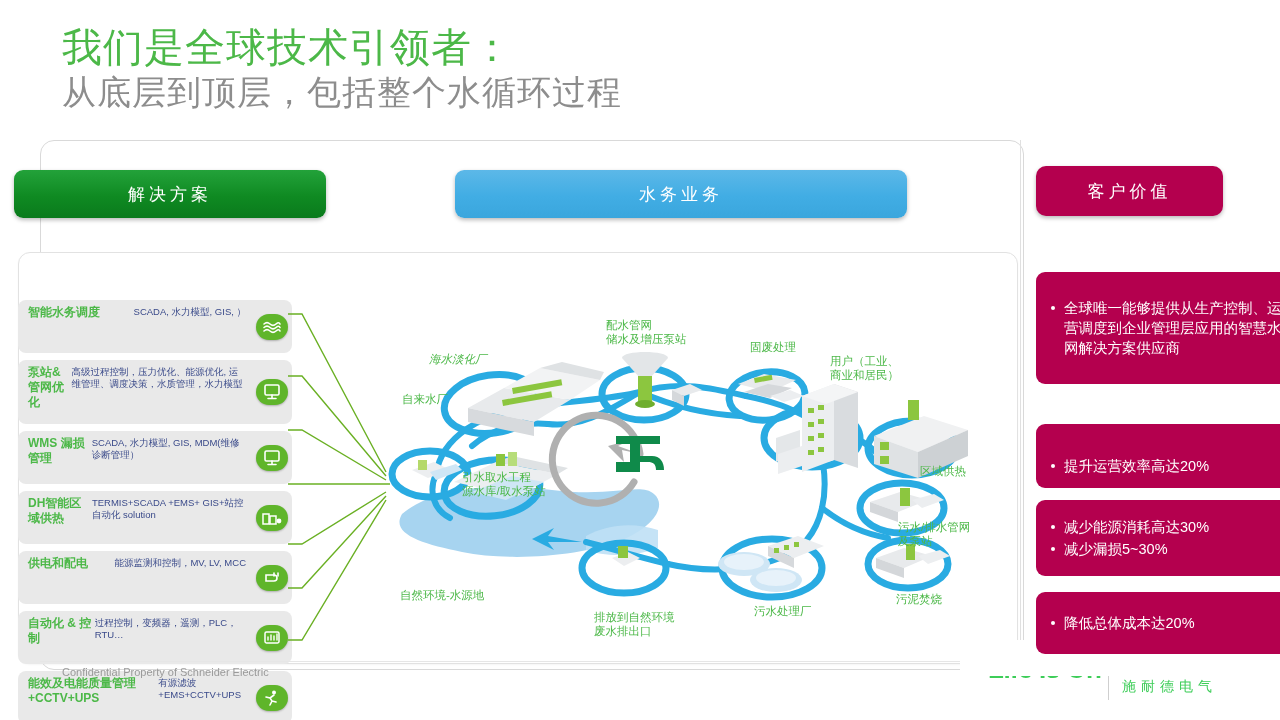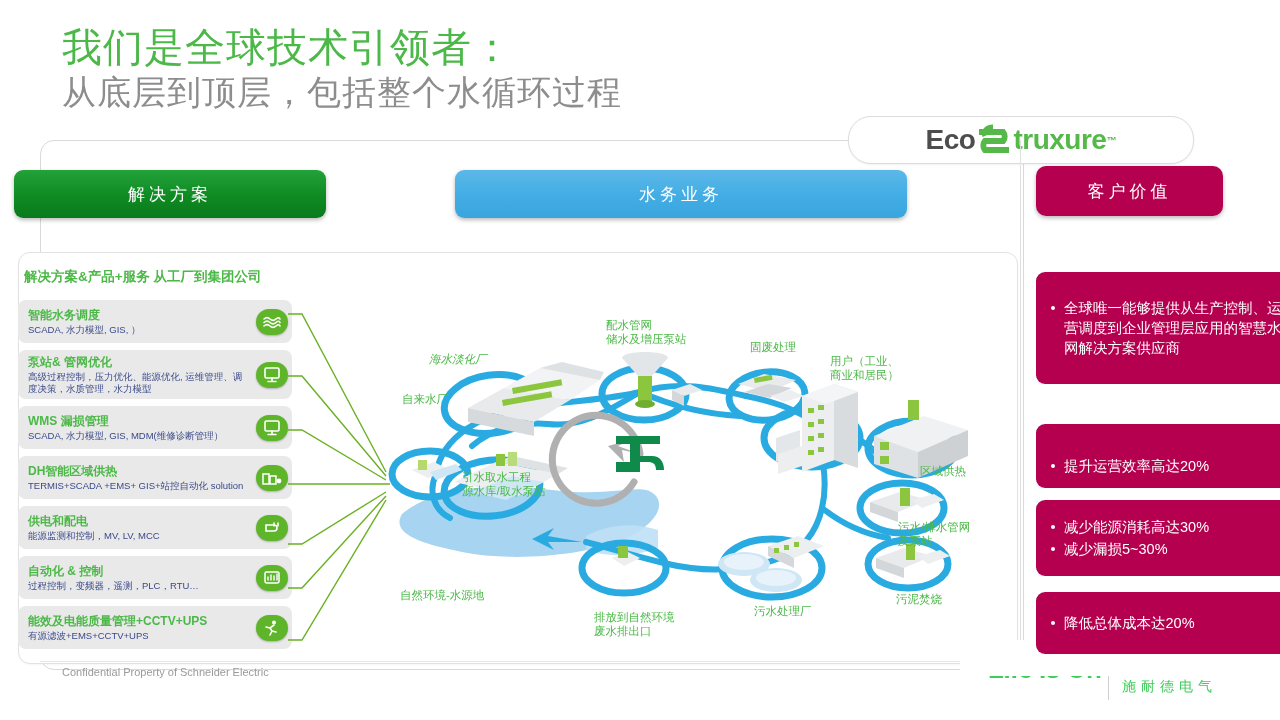--- a/index.html
+++ b/index.html
@@ -55,22 +55,22 @@
     box-shadow:0 1px 2px rgba(0,0,0,.04);
   }
   #inner-card-title{
     position:absolute;left:24px;top:268px;font-size:13.5px;font-weight:bold;color:#4CB848;
   }
 
   
   #sidebar{position:absolute;left:18px;top:300px;width:274px;}
   .sb-item{
     position:relative;background:#e9e9e9;border-radius:8px;
-    margin-bottom:7px;padding:5px 46px 4px 10px;min-height:34px;
-    display:flex;flex-direction:column;justify-content:center;
+    margin-bottom:7px;padding:5px 46px 14px 10px;min-height:34px;
+    display:flex;flex-direction:row;justify-content:space-between;
   }
   .sb-title{font-size:12px;font-weight:bold;color:#4CB848;line-height:15px;}
   .sb-sub{font-size:9.5px;color:#3a4a8a;line-height:12px;margin-top:1px;}
   .sb-icon{
     position:absolute;right:4px;top:50%;transform:translateY(-50%);
     width:32px;height:26px;border-radius:13px/13px;
     background:#5fb52a;display:flex;align-items:center;justify-content:center;
     box-shadow:0 1px 2px rgba(0,0,0,.25);
   }
   .sb-icon svg{display:block;}
@@ -119,44 +119,32 @@
 
 <div class="slide">
 
   <div id="title-block">
     <div id="title-line1">我们是全球技术引领者：</div>
     <div id="title-line2">从底层到顶层，包括整个水循环过程</div>
   </div>
 
   <div id="outer-frame"></div>
 
-  <div id="eco-logo">
-    <span class="eco-eco">Eco</span>
-    <span class="eco-mark">
-      <svg width="42" height="34" viewBox="0 0 42 34">
-        <path d="M6 9 H30 A7 7 0 0 1 30 18 H12 A7 7 0 0 0 12 27 H36" stroke="#55b848" stroke-width="6" fill="none" stroke-linecap="butt"></path>
-        <path d="M20 4 C13 4 10 9 12 13" stroke="#55b848" stroke-width="5" fill="none"></path>
-      </svg>
-    </span>
-    <span class="eco-truxure">truxure</span>
-    <span class="eco-tm">™</span>
-  </div>
 
   <div class="pill" id="pill-solutions">
     <span>解决方案</span>
   </div>
   <div class="pill" id="pill-water">
     <span>水务业务</span>
   </div>
   <div class="pill" id="pill-value">
     <span>客户价值</span>
   </div>
 
   <div id="inner-card"></div>
-  <div id="inner-card-title">解决方案&amp;产品+服务 从工厂到集团公司</div>
 
   <div id="sidebar">
       <div class="sb-item">
         <div class="sb-title">智能水务调度</div>
         <div class="sb-sub">SCADA, 水力模型, GIS, ）</div>
         <div class="sb-icon">
           <svg width="20" height="14" viewBox="0 0 20 14">
             <g stroke="#fff" stroke-width="1.6" fill="none" stroke-linecap="round">
               <path d="M2 4 q3 -2.6 6 0 t6 0 t4 0"></path>
               <path d="M2 7.5 q3 -2.6 6 0 t6 0 t4 0"></path>

